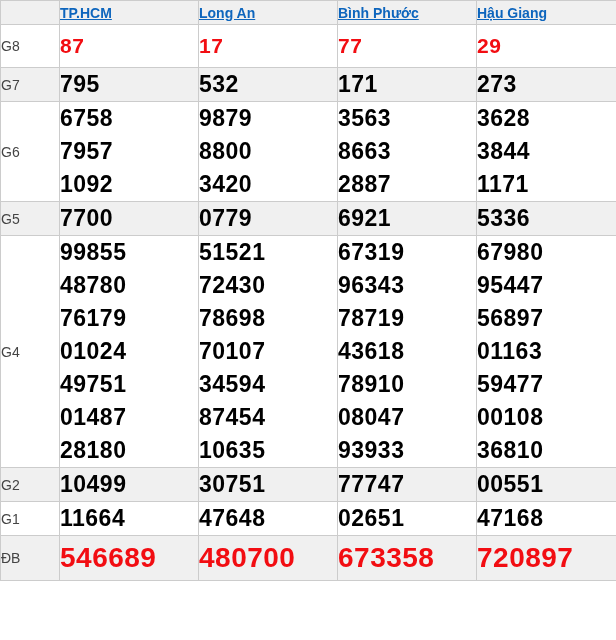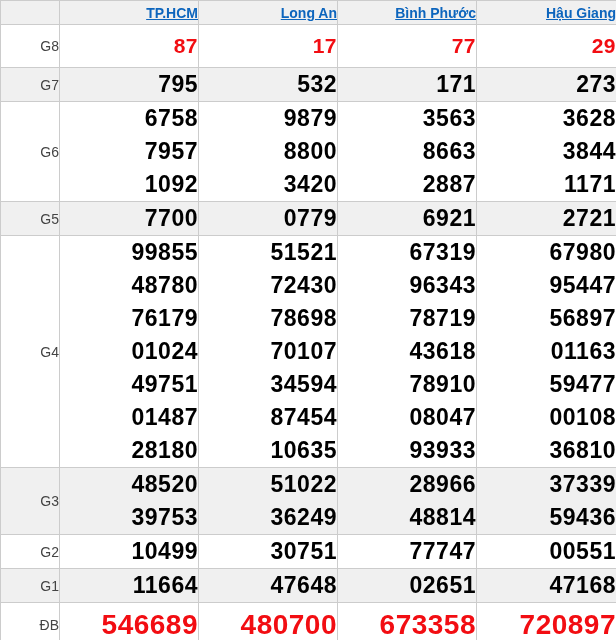--- a/index.html
+++ b/index.html
@@ -17,21 +17,21 @@
     font-family:"Liberation Sans", sans-serif;
   }
   table{
     width:616px;
     border-collapse:collapse;
     table-layout:fixed;
     background:#ffffff;
   }
   th,td{
     border:1px solid var(--border);
-    text-align:right;
+    text-align:left;
     vertical-align:middle;
     padding:0;
     overflow:hidden;
   }
   thead th{
     height:24px;
     background:var(--stripe);
     font-size:14px;
   }
   thead th a{
@@ -146,21 +146,21 @@
         <td class="num-cell">
           <div class="num">7700</div>
         </td>
         <td class="num-cell">
           <div class="num">0779</div>
         </td>
         <td class="num-cell">
           <div class="num">6921</div>
         </td>
         <td class="num-cell">
-          <div class="num">2721</div>
+          <div class="num">5336</div>
         </td>
       </tr>
       <tr>
         <td class="label-cell">G4</td>
         <td class="num-cell">
           <div class="num">99855</div>
           <div class="num">48780</div>
           <div class="num">76179</div>
           <div class="num">01024</div>
           <div class="num">49751</div>
@@ -189,39 +189,20 @@
           <div class="num">67980</div>
           <div class="num">95447</div>
           <div class="num">56897</div>
           <div class="num">01163</div>
           <div class="num">59477</div>
           <div class="num">00108</div>
           <div class="num">36810</div>
         </td>
       </tr>
       <tr>
-        <td class="label-cell">G3</td>
-        <td class="num-cell">
-          <div class="num">48520</div>
-          <div class="num">39753</div>
-        </td>
-        <td class="num-cell">
-          <div class="num">51022</div>
-          <div class="num">36249</div>
-        </td>
-        <td class="num-cell">
-          <div class="num">28966</div>
-          <div class="num">48814</div>
-        </td>
-        <td class="num-cell">
-          <div class="num">37339</div>
-          <div class="num">59436</div>
-        </td>
-      </tr>
-      <tr>
         <td class="label-cell">G2</td>
         <td class="num-cell">
           <div class="num">10499</div>
         </td>
         <td class="num-cell">
           <div class="num">30751</div>
         </td>
         <td class="num-cell">
           <div class="num">77747</div>
         </td>

